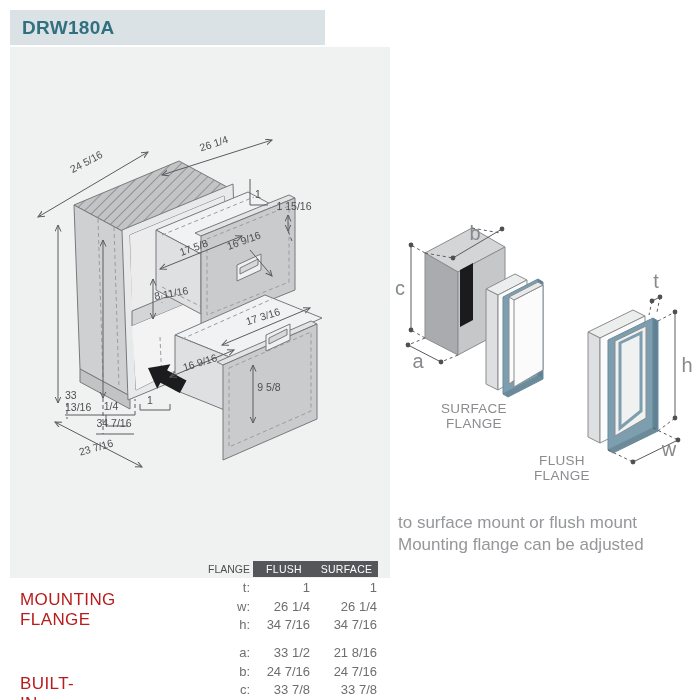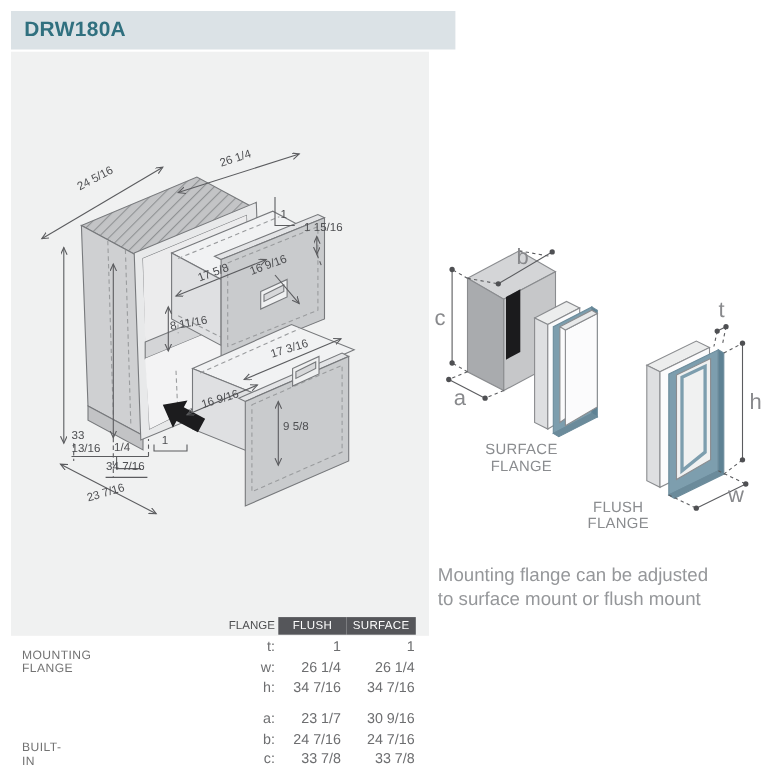--- a/index.html
+++ b/index.html
@@ -1,25 +1,25 @@
 <!DOCTYPE html>
 <html><head>
 <meta charset="utf-8">
 <style>
   html,body{margin:0;padding:0;background:#fff;}
   .page{position:relative;width:700px;height:700px;background:#fff;overflow:hidden;
         font-family:"Liberation Sans",sans-serif;}
-  .header-bar{position:absolute;left:10px;top:10px;width:404px;height:35px;
+  .header-bar{position:absolute;left:10px;top:10px;width:315px;height:35px;
         background:#dbe2e6;display:flex;align-items:center;}
   .header-bar .title{margin-left:12px;font-size:19px;font-weight:600;color:#30707f;letter-spacing:.3px;}
   .drawing-panel{position:absolute;left:10px;top:47px;width:380px;height:531px;background:#f0f1f1;}
   .flange-svg{position:absolute;left:390px;top:200px;}
   .note{position:absolute;left:398px;top:512px;width:300px;font-size:17px;line-height:22px;color:#95979a;}
   .spec{position:absolute;left:0;top:0;color:#6d6e70;}
-  .sec-label{position:absolute;font-size:11px;color:#737373;letter-spacing:.4px;}
+  .sec-label{position:absolute;font-size:17px;color:#b91c1c;letter-spacing:.4px;}
   .tbl-flange{position:absolute;left:140px;top:563px;width:110px;text-align:right;font-size:10.5px;color:#4d4e50;}
   .dark-cell{position:absolute;top:561px;height:16px;background:#55565a;color:#fff;
         font-size:10.5px;display:flex;align-items:center;justify-content:center;letter-spacing:.3px;}
   .rows{position:absolute;left:0;width:390px;}
   .trow{display:grid;grid-template-columns:250px 60px 67px;height:18.5px;font-size:13px;color:#6d6e70;}
   .trow span{text-align:right;}
   svg text{font-family:"Liberation Sans",sans-serif;}
   .dim{font-size:10.5px;fill:#4e4f52;}
   .letter{font-size:20px;fill:#88898c;}
   .cap{font-size:13.5px;fill:#8a8c8f;letter-spacing:.3px;}
@@ -195,22 +195,22 @@
       <text class="letter" x="297" y="172">h</text>
       <text class="letter" x="279" y="256">w</text>
       <text class="cap" x="84" y="213">SURFACE</text>
       <text class="cap" x="84" y="228">FLANGE</text>
       <text class="cap" x="172" y="265">FLUSH</text>
       <text class="cap" x="172" y="280">FLANGE</text>
     </g>
   </svg>
 
   <div class="note">
+    <div>to surface mount or flush mount</div>
     <div>Mounting flange can be adjusted</div>
-    <div>to surface mount or flush mount</div>
   </div>
 
   <div class="spec">
     <div class="tbl-flange">FLANGE</div>
     <div class="dark-cell" style="left:253px;width:62px;">FLUSH</div>
     <div class="dark-cell" style="left:315px;width:63px;">SURFACE</div>
 
     <div class="sec-label" style="left:20px;top:590px;">MOUNTING FLANGE</div>
     <div class="sec-label" style="left:20px;top:650px;margin-top:24px;">BUILT-IN</div>
 
@@ -228,22 +228,22 @@
       <div class="trow">
         <span>h:</span>
         <span>34 7/16</span>
         <span>34 7/16</span>
       </div>
     </div>
 
     <div class="rows" style="top:645px;">
       <div class="trow">
         <span>a:</span>
-        <span>23 1/7</span>
-        <span>30 9/16</span>
+        <span>33 1/2</span>
+        <span>21 8/16</span>
       </div>
       <div class="trow">
         <span>b:</span>
         <span>24 7/16</span>
         <span>24 7/16</span>
       </div>
       <div class="trow">
         <span>c:</span>
         <span>33 7/8</span>
         <span>33 7/8</span>

